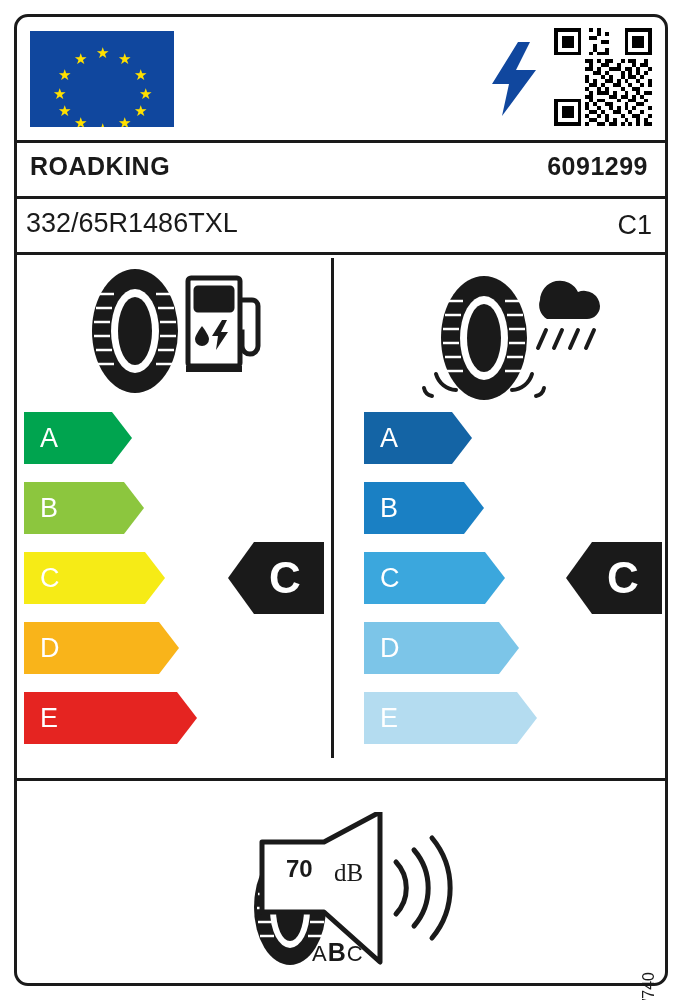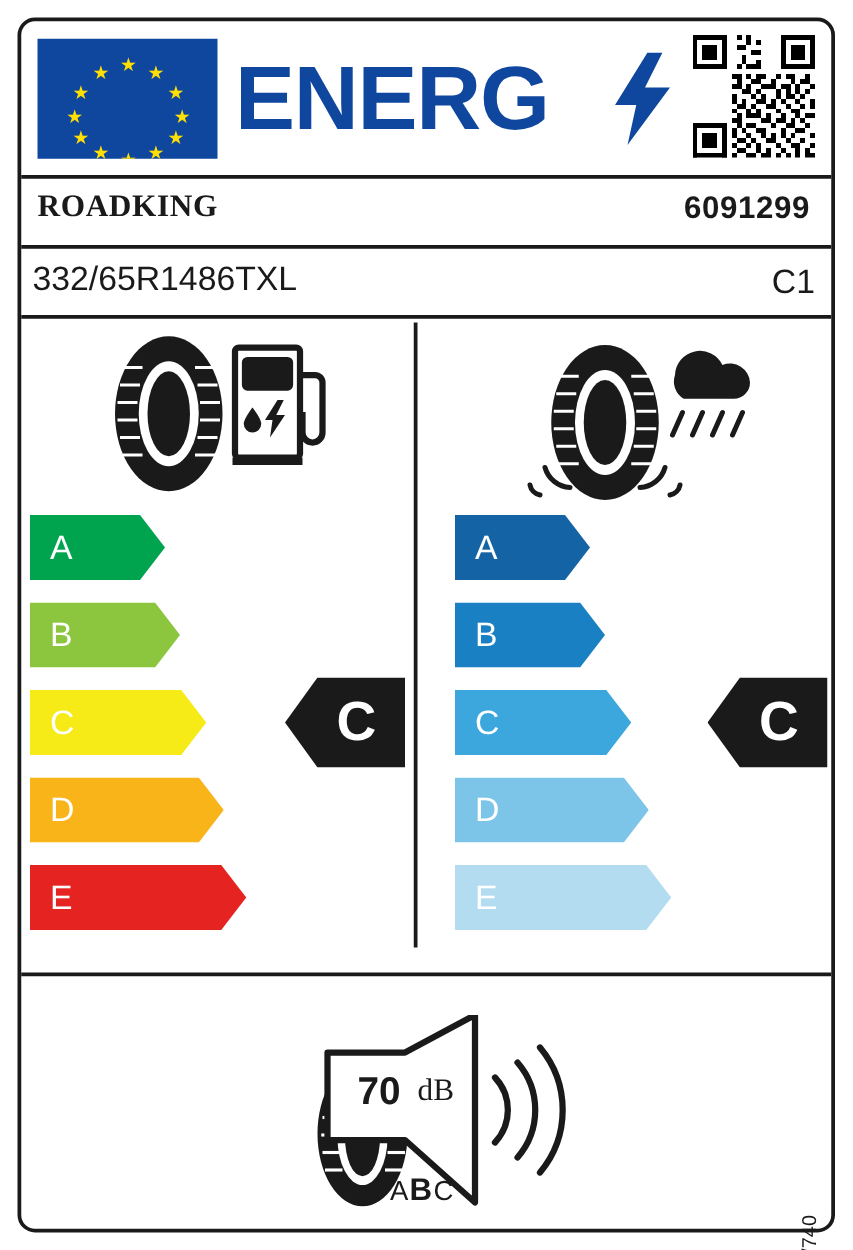--- a/index.html
+++ b/index.html
@@ -72,21 +72,20 @@
   .rule-3 { top: 252px; }
   .rule-4 { top: 778px; }
 
   .brand {
     position: absolute;
     left: 30px; top: 152px;
     font-size: 25px;
     font-weight: bold;
     color: #1a1a1a;
     letter-spacing: 0.5px;
-    font-family: Liberation Serif, serif;
   }
   .model {
     position: absolute;
     right: 34px; top: 152px;
     font-size: 25px;
     font-weight: bold;
     color: #1a1a1a;
     letter-spacing: 0.5px;
   }
   .tyre-size {
@@ -164,21 +163,21 @@
 
   
   .noise {
     position: absolute;
     left: 228px; top: 812px;
     width: 230px; height: 160px;
   }
   .noise-db {
     position: absolute;
     left: 286px; top: 855px;
-    font-size: 31px;
+    font-size: 24px;
     font-weight: bold;
     color: #1a1a1a;
   }
   .noise-unit {
     position: absolute;
     left: 334px; top: 859px;
     font-size: 25px;
     color: #1a1a1a;
     font-family: Liberation Serif, serif;
   }
@@ -216,21 +215,20 @@
     <span class="star" style="left:104px; top:36px;">★</span>
     <span class="star" style="left:23px; top:55px;">★</span>
     <span class="star" style="left:109px; top:55px;">★</span>
     <span class="star" style="left:28px; top:72px;">★</span>
     <span class="star" style="left:104px; top:72px;">★</span>
     <span class="star" style="left:44px; top:84px;">★</span>
     <span class="star" style="left:88px; top:84px;">★</span>
     <span class="star" style="left:66px; top:90px;">★</span>
   </div>
 
-  <div class="energ-word">ENERG</div>
 
   <div class="bolt">
     <svg width="44" height="74" viewBox="0 0 44 74">
       <polygon points="26,0 0,42 17,42 10,74 44,28 24,28 38,0" fill="#10479e"></polygon>
     </svg>
   </div>
 
   <div class="qr">
     <svg width="98" height="98" viewBox="0 0 25 25" shape-rendering="crispEdges">
       <rect width="25" height="25" fill="#ffffff"></rect>

